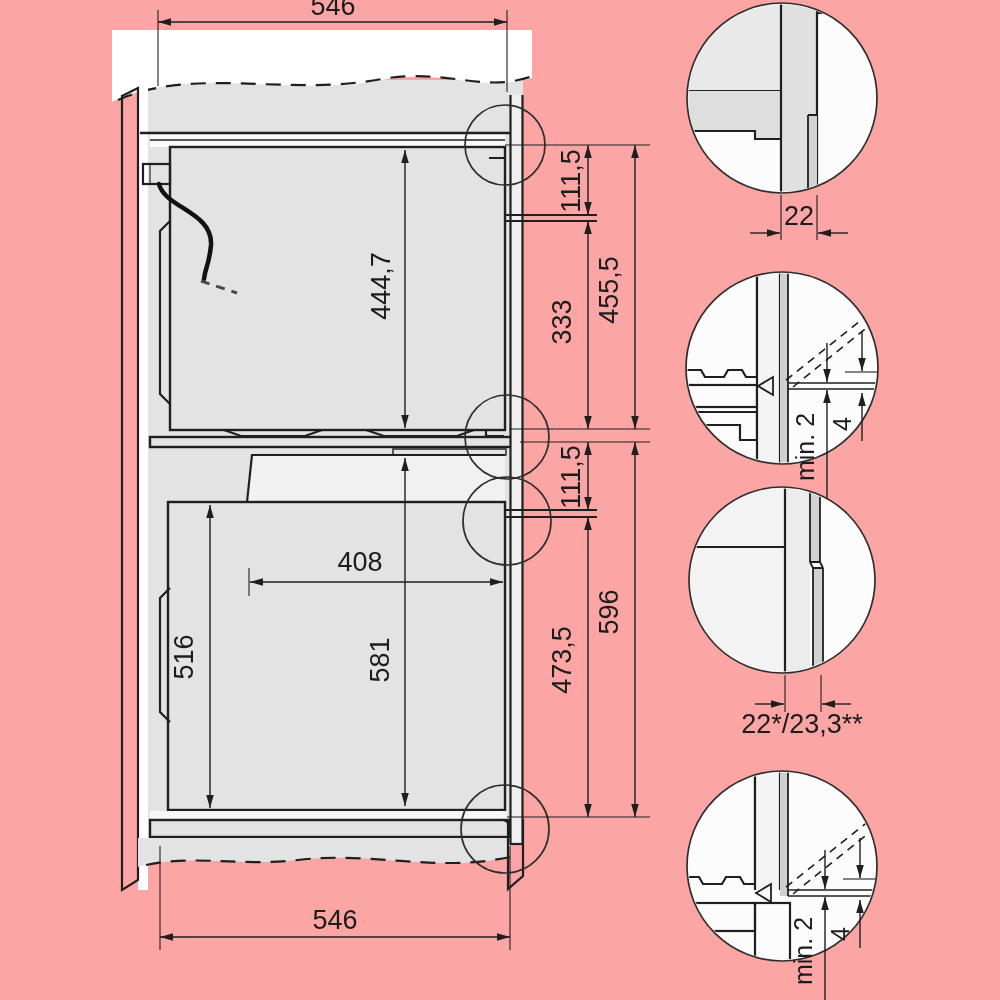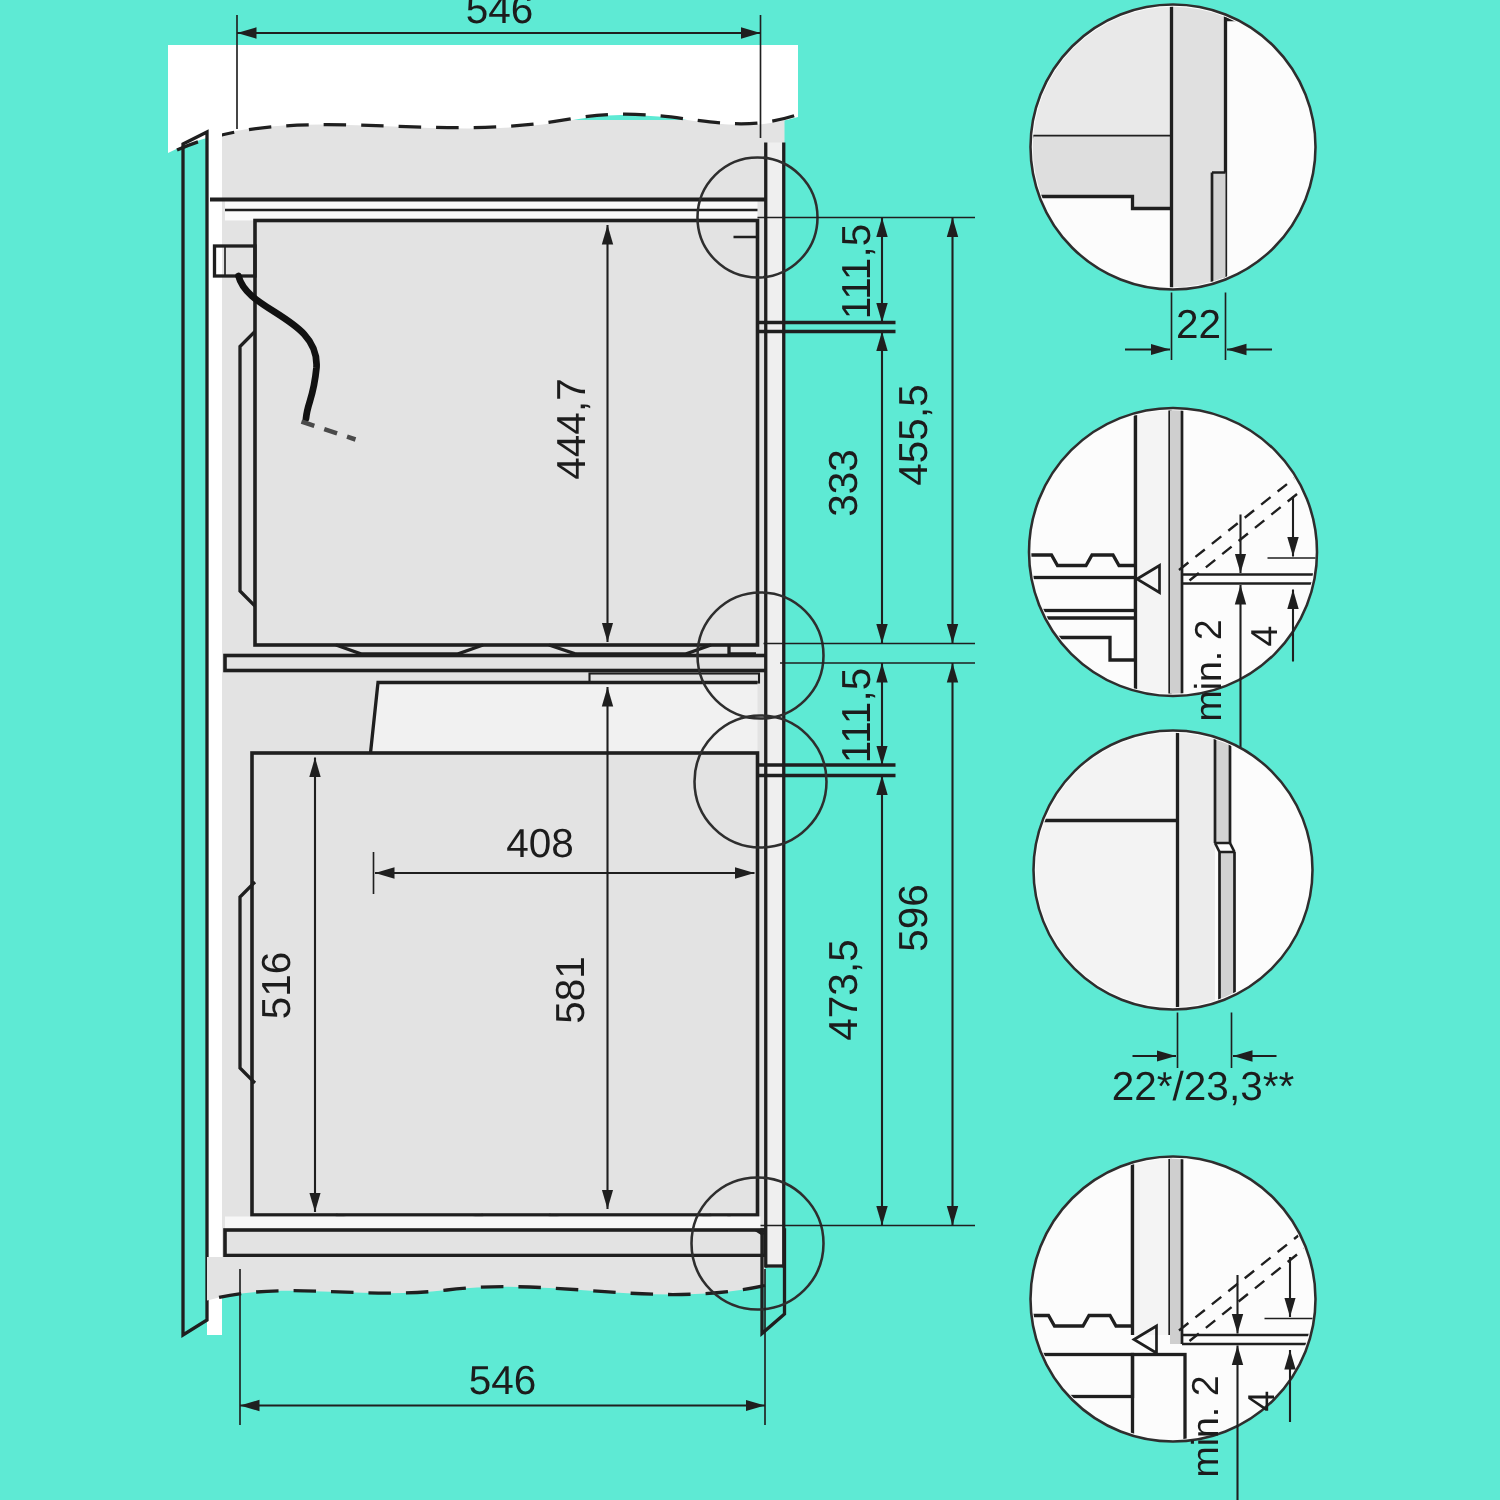--- a/index.html
+++ b/index.html
@@ -1,16 +1,16 @@
 <!DOCTYPE html>
 <html><head>
 <meta charset="utf-8">
 <style>
   html,body{margin:0;padding:0;background:#ffffff;}
-  .page{position:relative;width:1000px;height:1000px;background:#5eead4;overflow:hidden;
+  .page{position:relative;width:1000px;height:1000px;background:#fca5a5;overflow:hidden;
         font-family:"Liberation Sans", sans-serif;}
   svg{position:absolute;left:0;top:0;}
   .ln{stroke:#1f1f1f;fill:none;stroke-linecap:butt;stroke-linejoin:miter;}
   .w1{stroke-width:1.1}.w14{stroke-width:1.4}.w16{stroke-width:1.6}.w18{stroke-width:1.8}
   .w2{stroke-width:2.2}.w24{stroke-width:2.4}.w26{stroke-width:2.6}
   .dim{stroke:#1f1f1f;stroke-width:1.4;fill:none;}
   .ext{stroke:#1f1f1f;stroke-width:1.1;fill:none;}
   .dash{stroke-dasharray:15 10;}
   .dash2{stroke-dasharray:8 6;}
   .cabledash{stroke-dasharray:9 7;}

